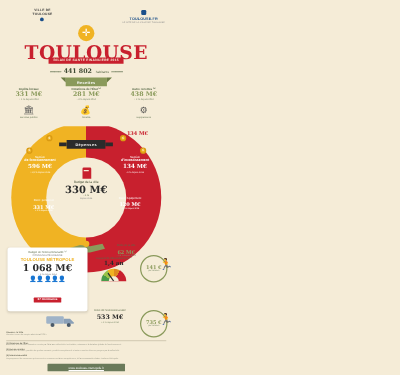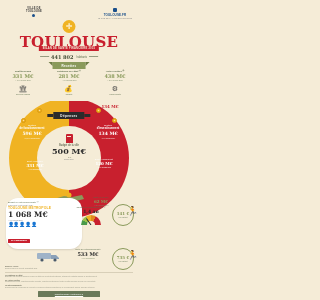--- a/index.html
+++ b/index.html
@@ -134,22 +134,22 @@
   .recettes .r-lbl { font-size:2.2px; color:#5a6b4a; line-height:2.8px; }
   .recettes .r-v { font-size:4px; font-weight:bold; color:#8a9a5b; font-family:"DejaVu Serif", serif; line-height:5px; }
   .recettes .r-n { font-size:1.7px; color:#7a8a6a; line-height:2.2px; }
   .hands {
     position:absolute; top:191px; left:50%; transform:translateX(-50%);
     width:34px; height:12px; z-index:9;
   }
 
   
   .inter-card {
-    position:absolute; top:198px; left:6px; width:76px;
-    background:#fff; border-radius:12px; padding:3px 2px 4px; 
+    position:absolute; top:198px; left:6px; width:64px;
+    background:#fff; border-radius:2px; padding:3px 2px 4px; text-align:center;
     box-shadow:0 1px 2px rgba(0,0,0,.12); z-index:11;
   }
   .inter-card .i-lbl { font-size:2.2px; color:#5a6b4a; line-height:2.8px; }
   .inter-card .i-name { font-size:3.4px; font-weight:bold; color:#f0b323; line-height:4px; letter-spacing:.1px; }
   .inter-card .i-sub { font-size:2px; color:#8a8a8a; line-height:2.4px; }
   .inter-card .i-v { font-size:7.5px; font-weight:bold; color:#2b2b2b; font-family:"DejaVu Serif", serif; line-height:9px; }
   .inter-card .i-n { font-size:1.8px; color:#7a7a7a; line-height:2.2px; }
   .inter-card .people { font-size:5px; color:#c8202e; letter-spacing:-.5px; line-height:6px; }
   .inter-card .badge37 {
     display:inline-block; background:#c8202e; color:#fff; font-size:2.4px;
@@ -286,21 +286,21 @@
     <div class="sect sect-right">
       <div class="t1">Section</div>
       <div class="t2">d'investissement</div>
       <div class="v">134 M€</div>
       <div class="n">- 9 % depuis 2014</div>
     </div>
 
     <div class="center-badge">
       <div class="urn"></div>
       <div class="cb-lbl">Budget de la ville</div>
-      <div class="cb-val">500 M€</div>
+      <div class="cb-val">330 M€</div>
       <div class="cb-sub">- 1 %</div>
       <div class="cb-sub2">depuis 2014</div>
     </div>
 
     <div class="mid-val mv-left">
       <div class="mv-lbl">Dont : personnel</div>
       <div class="mv-v">331 M€</div>
       <div class="mv-n">+ 1 % depuis 2014</div>
     </div>
 

